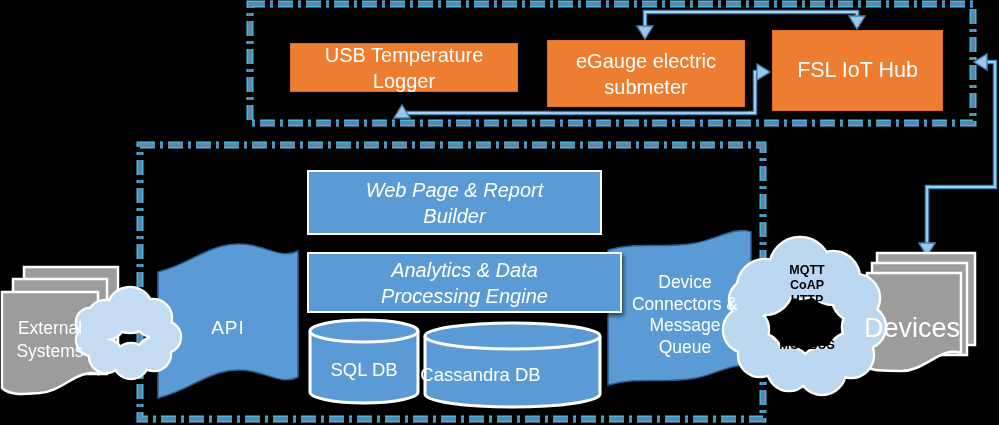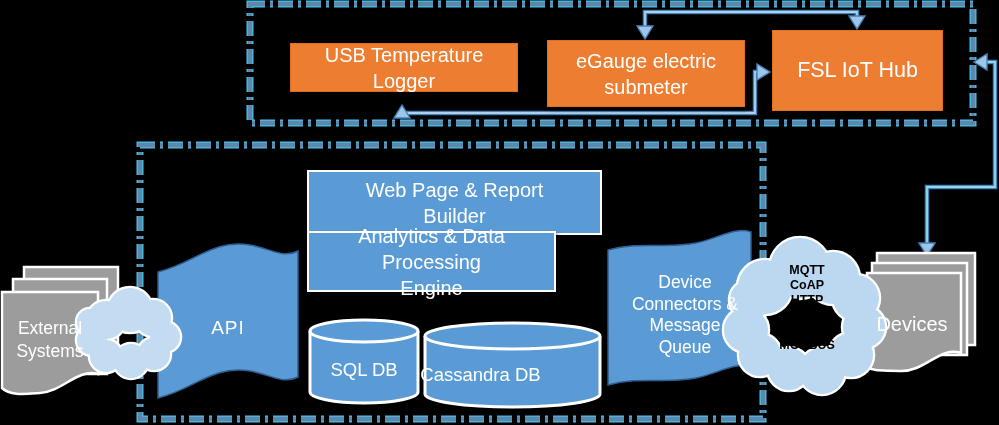--- a/index.html
+++ b/index.html
@@ -11,21 +11,21 @@
   .label{
     position:absolute;color:#fff;text-align:center;line-height:1.25;
     -webkit-font-smoothing:antialiased;
   }
   .box{
     position:absolute;display:flex;align-items:center;justify-content:center;
     color:#fff;text-align:center;box-sizing:border-box;
     box-shadow:2px 3px 4px rgba(0,0,0,.55);
   }
   .box.orange{background:#ED7D31;border:1px solid #e0701f;font-size:20px;line-height:1.3;}
-  .box.blue{background:#5B9BD5;border:2px solid #fff;font-size:20px;line-height:1.3;}
+  .box.blue{background:#5B9BD5;border:2px solid #fff;font-size:20px;line-height:1.3;font-style:italic;}
   .shadowed{filter:drop-shadow(2px 3px 3px rgba(0,0,0,.6));}
   .proto-line{font-size:12.5px;font-weight:700;color:#000;line-height:15px;text-align:center;}
 </style>
 </head>
 <body>
 
 <div class="stage">
 
   <svg width="999" height="425" viewBox="0 0 999 425">
 
@@ -138,33 +138,33 @@
   </svg>
 
   <div class="box orange" style="left:290px;top:43px;width:228px;height:49px;padding:0 26px;">USB Temperature Logger</div>
 
   <div class="box orange" style="left:547px;top:40px;width:198px;height:67px;padding:0 12px;">eGauge electric submeter</div>
 
   <div class="box orange" style="left:772px;top:30px;width:171px;height:81px;font-size:21.5px;">FSL IoT Hub</div>
 
   <div class="box blue" style="left:307px;top:170px;width:295px;height:65px;padding:0 45px;">Web Page &amp; Report Builder</div>
 
-  <div class="box blue" style="left:307px;top:231px;width:249px;height:61px;padding:0 45px;">Analytics &amp; Data Processing Engine</div>
+  <div class="box blue" style="left:307px;top:252px;width:315px;height:61px;padding:0 45px;">Analytics &amp; Data Processing Engine</div>
 
   <div class="label" style="left:310px;top:358px;width:108px;font-size:18.5px;">SQL DB</div>
 
   <div class="label" style="left:409px;top:363px;width:143px;font-size:18.5px;">Cassandra DB</div>
 
   <div class="label" style="left:168px;top:316px;width:120px;font-size:19px;letter-spacing:1px;">API</div>
 
   <div class="label" style="left:624px;top:272px;width:122px;font-size:17.5px;line-height:21.5px;">Device Connectors &amp; Message Queue</div>
 
   <div class="label" style="left:2px;top:317px;width:96px;font-size:17.5px;line-height:23px;">External Systems</div>
 
-  <div class="label" style="left:864px;top:312px;width:96px;font-size:20px;">Devices</div>
+  <div class="label" style="left:864px;top:312px;width:96px;font-size:27px;">Devices</div>
 
   <div style="position:absolute;left:738px;top:263px;width:138px;">
     <div class="proto-line">MQTT</div>
     <div class="proto-line">CoAP</div>
     <div class="proto-line">HTTP</div>
     <div class="proto-line">UDP</div>
     <div class="proto-line">TCP</div>
     <div class="proto-line">MODBUS</div>
   </div>
 

